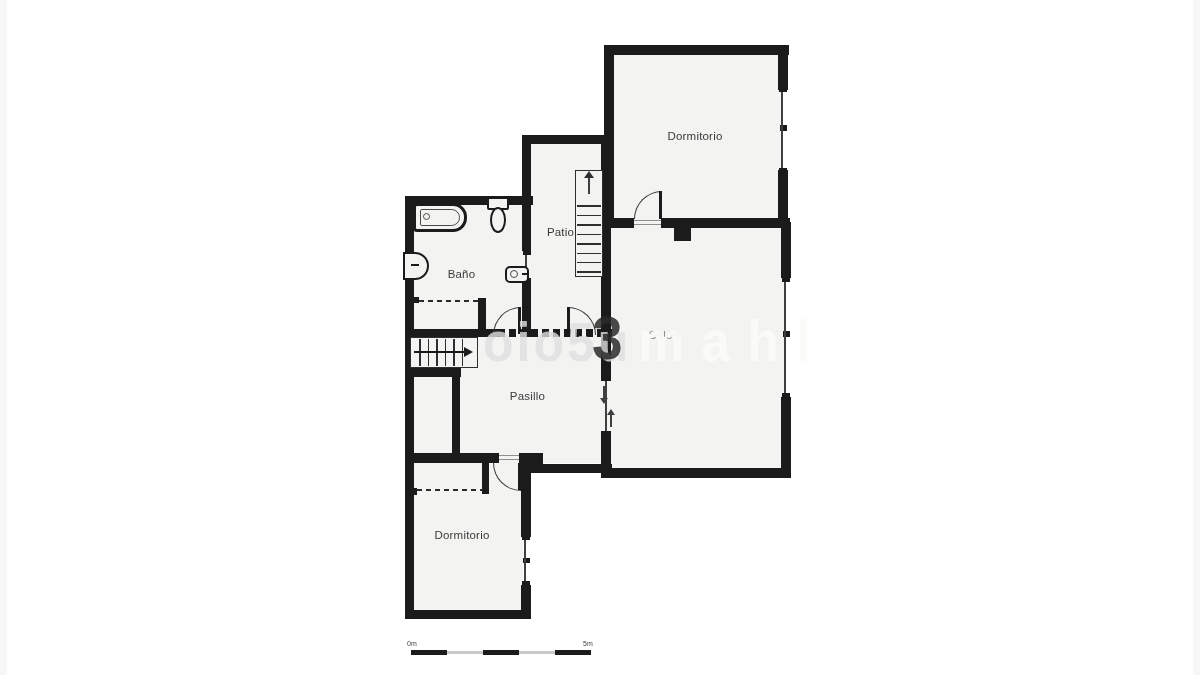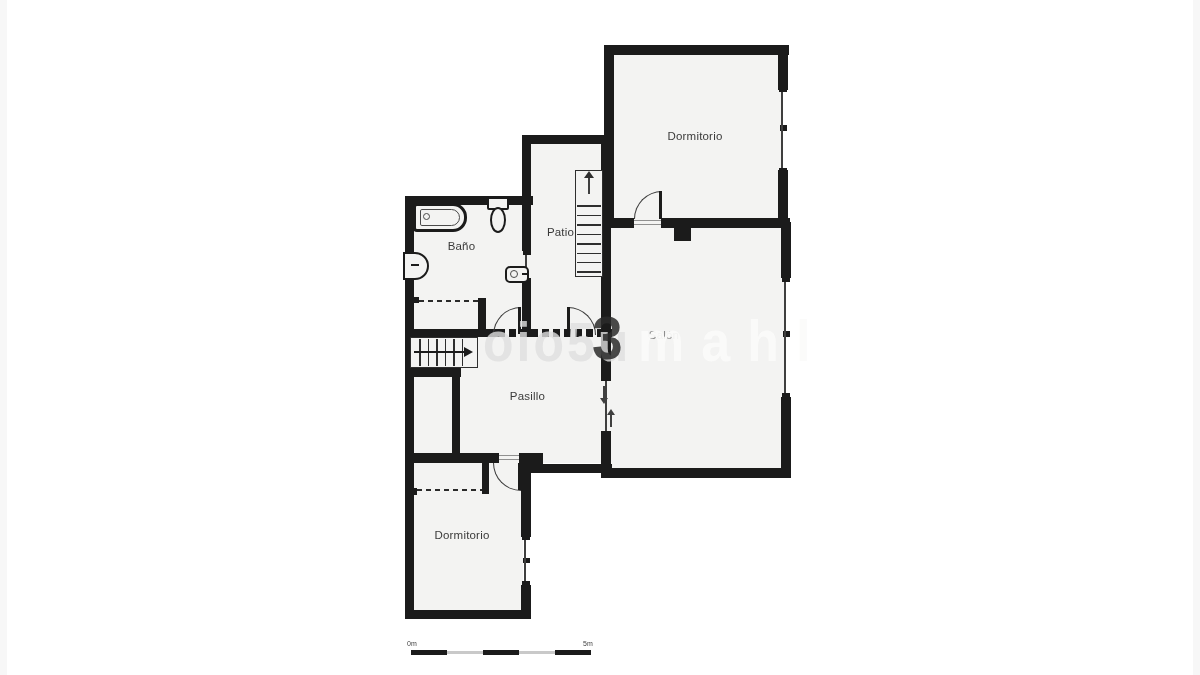--- a/index.html
+++ b/index.html
@@ -144,21 +144,21 @@
   <div class="fix" style="left:487px;top:197px;width:22px;height:13px;border-radius:2px"></div>
   <div class="fix" style="left:490px;top:207px;width:16px;height:26px;border-radius:50%"></div>
   <div class="fix" style="left:403px;top:252px;width:26px;height:28px;border-radius:0 14px 14px 0"></div>
   <div class="w" style="left:411px;top:264px;width:8px;height:2px;z-index:5"></div>
   <div class="fix" style="left:505px;top:266px;width:24px;height:17px;border-radius:5px"></div>
   <div class="fixin" style="left:510px;top:270px;width:8px;height:8px;border-radius:50%"></div>
   <div class="w" style="left:522px;top:273px;width:7px;height:2px;z-index:5"></div>
 
   <div class="rlabel" style="left:650px;top:130px;width:90px">Dormitorio</div>
   <div class="rlabel" style="left:533px;top:226px;width:55px">Patio</div>
-  <div class="rlabel" style="left:434px;top:240px;width:55px">Baño</div>
+  <div class="rlabel" style="left:434px;top:268px;width:55px">Baño</div>
   <div class="rlabel" style="left:620px;top:329px;width:88px;color:#8a8a8a">Salón</div>
   <div class="rlabel" style="left:490px;top:390px;width:75px">Pasillo</div>
   <div class="rlabel" style="left:417px;top:529px;width:90px">Dormitorio</div>
 
   <div class="wm" style="left:483px;top:314px;font-size:50px;letter-spacing:3px;color:rgba(223,223,223,0.8);transform:scaleY(1.12)">oio5u</div>
   <div class="wm" style="left:592px;top:308px;font-size:55px;color:rgba(42,42,42,0.85);transform:scaleY(1.1)">3</div>
   <div class="wm" style="left:638px;top:312px;font-size:52px;letter-spacing:17px;color:rgba(251,251,250,0.92);transform:scaleY(1.12)">mahl</div>
 
   <div class="slabel" style="left:407px;top:640px">0m</div>
   <div class="slabel" style="left:583px;top:640px">5m</div>

